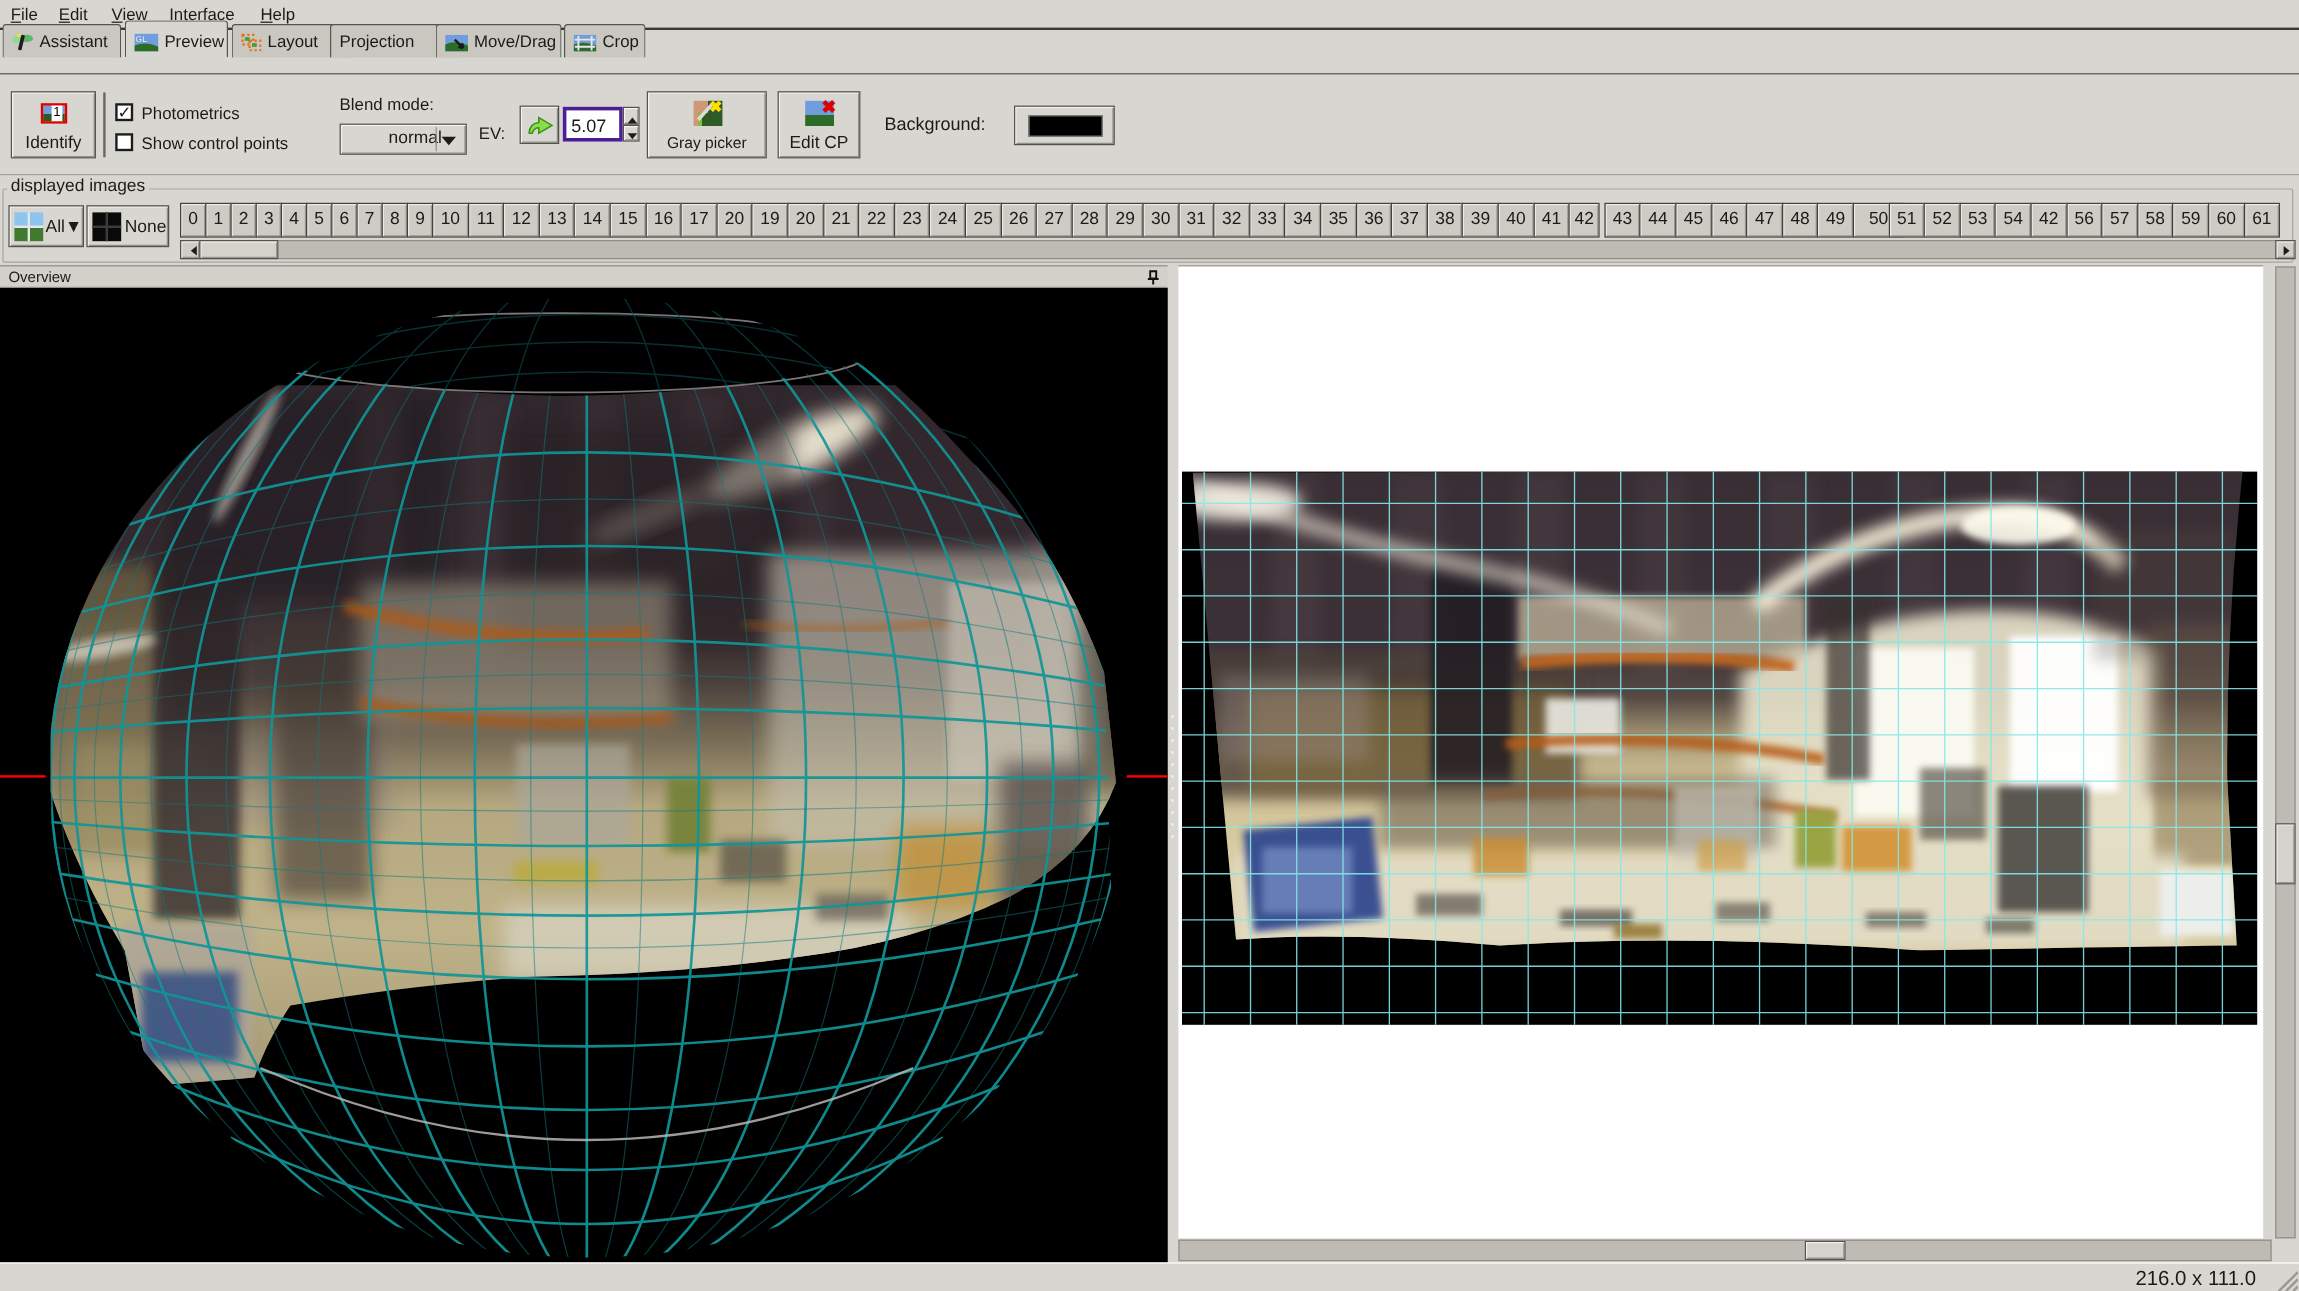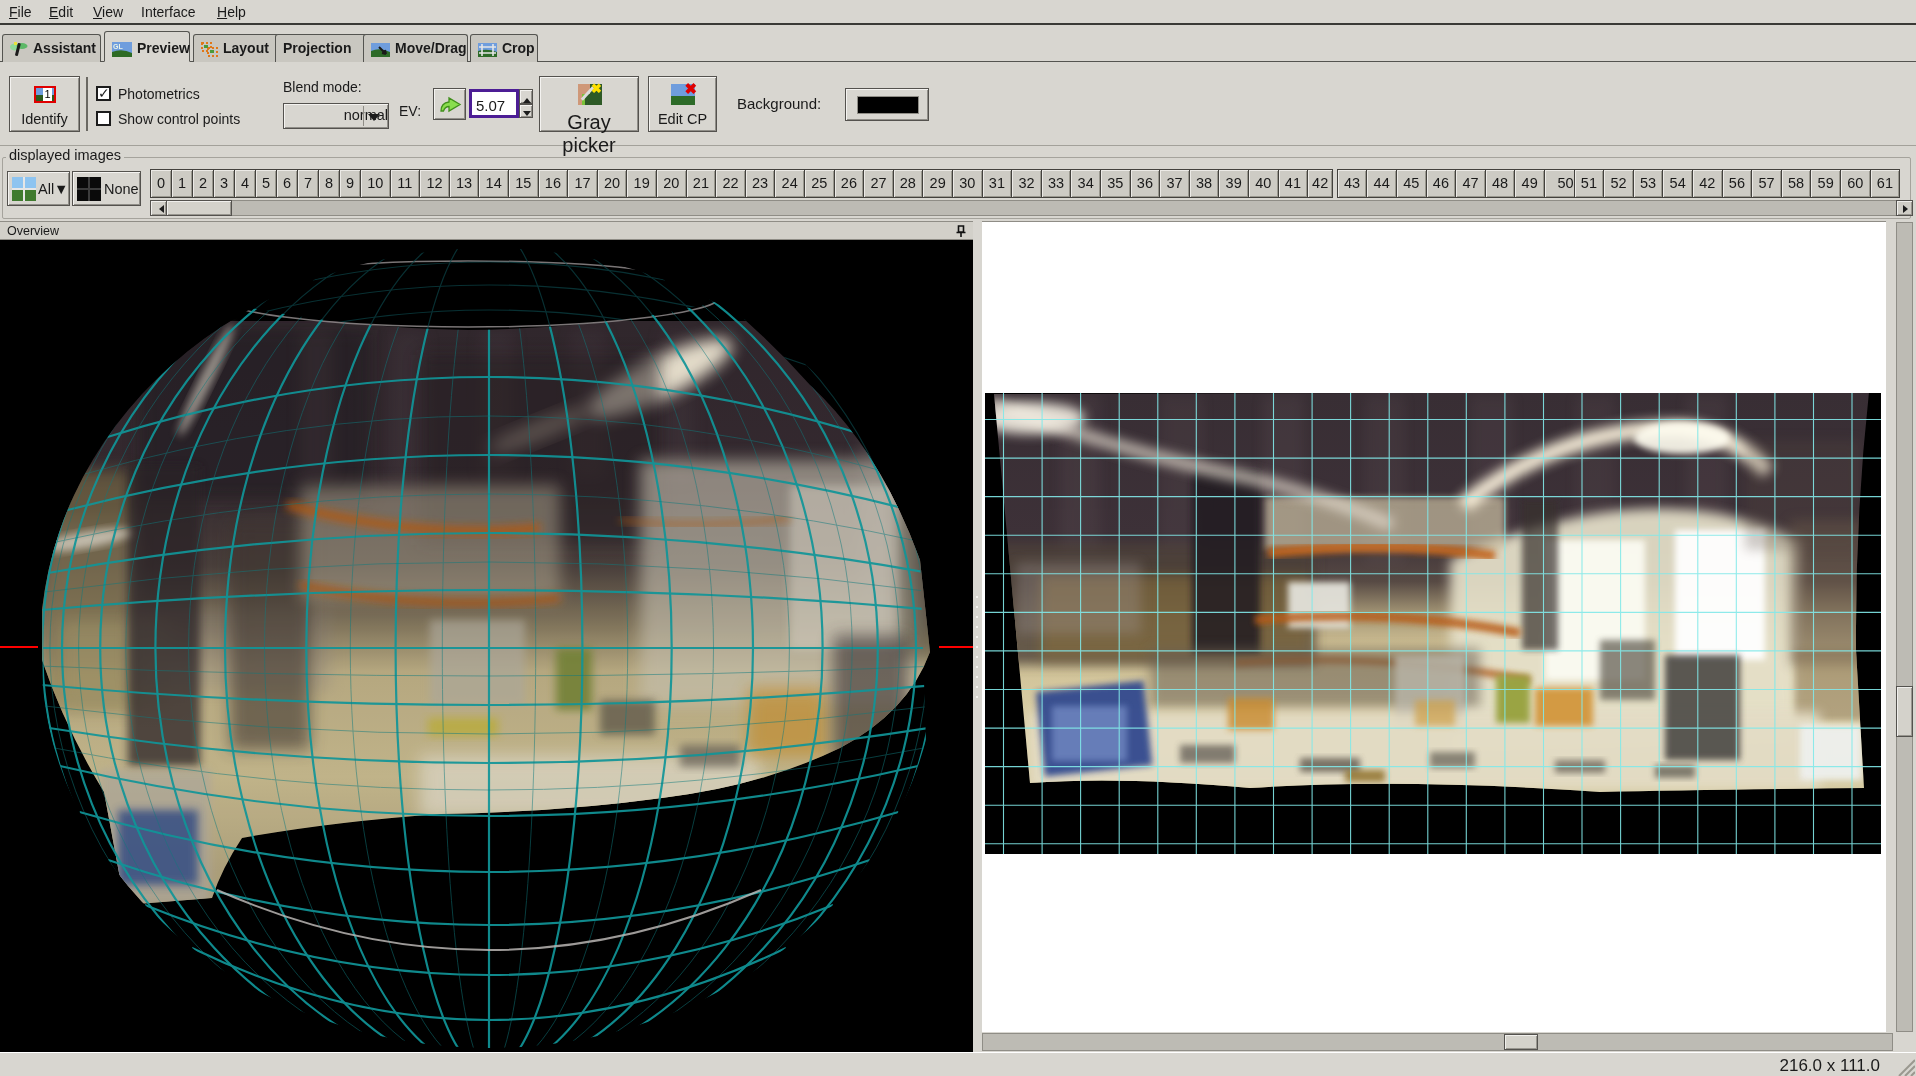--- a/index.html
+++ b/index.html
@@ -1,22 +1,22 @@
 <!DOCTYPE html>
 <html><head><meta charset="utf-8"><style>
 * { margin:0; padding:0; box-sizing:border-box; }
 body { width:1916px; height:1076px; overflow:hidden; background:#d8d6d0;
   font-family:"Liberation Sans",sans-serif; color:#1a1a1a; position:relative; }
 .abs { position:absolute; }
 .menu { left:0; top:0; width:1916px; height:25px; border-bottom:2px solid #3a3a36; }
 .menu span { position:absolute; top:4px; font-size:14px; }
 u { text-decoration:underline; }
 .tabbar { left:0; top:25px; width:1916px; height:37px; }
-.tab { position:absolute; bottom:0; height:28px; background:#c9c7c0; border:1px solid #545450;
-  border-bottom:none; font-size:14px; padding:5px 7px 0 7px; white-space:nowrap; border-radius:3px 3px 0 0;font-weight:bold; }
+.tab { position:absolute; bottom:14px; height:28px; background:#c9c7c0; border:1px solid #545450;
+  border-bottom:none; font-size:14px; padding:5px 7px 0 7px; white-space:nowrap; border-radius:3px 3px 0 0; }
 .tab.sel { height:31px; background:#d8d6d0; border-bottom:1px solid #d8d6d0; z-index:3; padding-top:8px; }
 .tabline { position:absolute; left:0; top:36px; width:1916px; height:1px; background:#545450; }
 .ticon { display:inline-block; vertical-align:-4px; margin-right:5px; }
 .btn { position:absolute; background:#d8d6d0; border:1px solid #54524e;
   box-shadow:inset 1px 1px 0 #f4f3f0, inset -1px -1px 0 #908e88; text-align:center; font-size:14.5px; }
 .cb { position:absolute; width:15px; height:15px; background:#fff; border:2px solid #1c1c1c; }
 .lbl { position:absolute; font-size:14px; white-space:nowrap; }
 .nb { position:absolute; top:23px; height:29px; background:#cdcbc4; border:1px solid #43413d;
   box-shadow:inset 1px 1px 0 #eceae6, inset -1px -1px 0 #9a988f; font-size:14.5px; text-align:center; line-height:27px; }
 .sb { position:absolute; background:#bdbbb4; border:1px solid #8f8d86; }
@@ -73,21 +73,21 @@
       <div style="position:absolute;left:7px;top:0px;width:9px;height:13px;background:#fff;font-size:11px;line-height:13px;color:#000">1</div>
     </div>
     <div style="position:absolute;left:0;width:100%;top:34px;font-size:14.5px">Identify</div>
   </div>
   <div style="position:absolute;left:86px;top:15px;width:2px;height:54px;background:#6a6862"></div>
   <div class="cb" style="left:96px;top:24px;font-size:14px;line-height:10px">✓</div>
   <div class="lbl" style="left:118px;top:24px">Photometrics</div>
   <div class="cb" style="left:96px;top:49px"></div>
   <div class="lbl" style="left:118px;top:49px">Show control points</div>
   <div class="lbl" style="left:283px;top:17px">Blend mode:</div>
-  <div class="btn" style="left:283px;top:41px;width:106px;height:26px;text-align:right;padding:3px 0 0 20px">normal
+  <div class="btn" style="left:283px;top:41px;width:106px;height:26px;text-align:center;padding:3px 0 0 20px">normal
     <div style="position:absolute;right:24px;top:2px;width:1px;height:20px;background:#8f8d86"></div>
     <div style="position:absolute;right:8px;top:10px;width:0;height:0;border:6px solid transparent;border-top:7px solid #1c1c1c"></div>
   </div>
   <div class="lbl" style="left:399px;top:41px">EV:</div>
   <div class="btn" style="left:433px;top:26px;width:33px;height:32px">
     <svg width="24" height="18" style="margin-top:6px" viewBox="0 0 24 18">
         <path d="M3 16 Q3 8 11 7 L11 3 L22 9.5 L11 16 L11 11.5 Q7 11.5 5.5 16 Z" fill="#8ade4e" stroke="#41901c" stroke-width="1.3"></path>
       </svg>
   </div>
   <div class="abs" style="left:469px;top:27px;width:50px;height:29px;background:#fff;border:3px solid #4c1d95;font-size:15px;padding:5px 0 0 4px">5.07</div>
@@ -96,21 +96,21 @@
     </div>
   <div class="btn" style="left:519px;top:42px;width:14px;height:14px">
       <span style="position:absolute;left:3px;top:6px;width:0;height:0;border:4px solid transparent;border-top:5px solid #1c1c1c"></span>
     </div>
   <div class="btn" style="left:539px;top:14px;width:100px;height:56px">
     <div style="position:absolute;left:38px;top:7px;width:24px;height:21px;background:linear-gradient(90deg,#cf9878 50%,#2e5a26 50%)">
       <div style="position:absolute;left:4px;top:10px;width:8px;height:11px;background:linear-gradient(90deg,#7ac238 40%,#2e5a26 40%)"></div>
       <div style="position:absolute;left:1px;top:8px;width:17px;height:3px;background:#dcdcdc;transform:rotate(-48deg)"></div>
       <div style="position:absolute;right:0px;top:-3px;color:#ffe000;font-size:13px;font-weight:bold">✖</div>
     </div>
-    <div style="position:absolute;left:0;width:100%;top:34px;font-size:20px">Gray picker</div>
+    <div style="position:absolute;left:0;width:100%;top:34px;font-size:13px">Gray picker</div>
   </div>
   <div class="btn" style="left:648px;top:14px;width:69px;height:56px">
     <div style="position:absolute;left:22px;top:7px;width:24px;height:21px;background:linear-gradient(#6f9ddd 55%,#2d6b28 55%)">
       <div style="position:absolute;right:-2px;top:-4px;color:#e00000;font-size:15px;font-weight:bold">✖</div>
     </div>
     <div style="position:absolute;left:0;width:100%;top:34px;font-size:14.5px">Edit CP</div>
   </div>
   <div class="lbl" style="left:737px;top:33px;font-size:15px">Background:</div>
   <div class="btn" style="left:845px;top:26px;width:84px;height:33px">
     <div style="position:absolute;left:11px;top:7px;width:62px;height:18px;background:#000;border:1px solid #8f8d86"></div>

